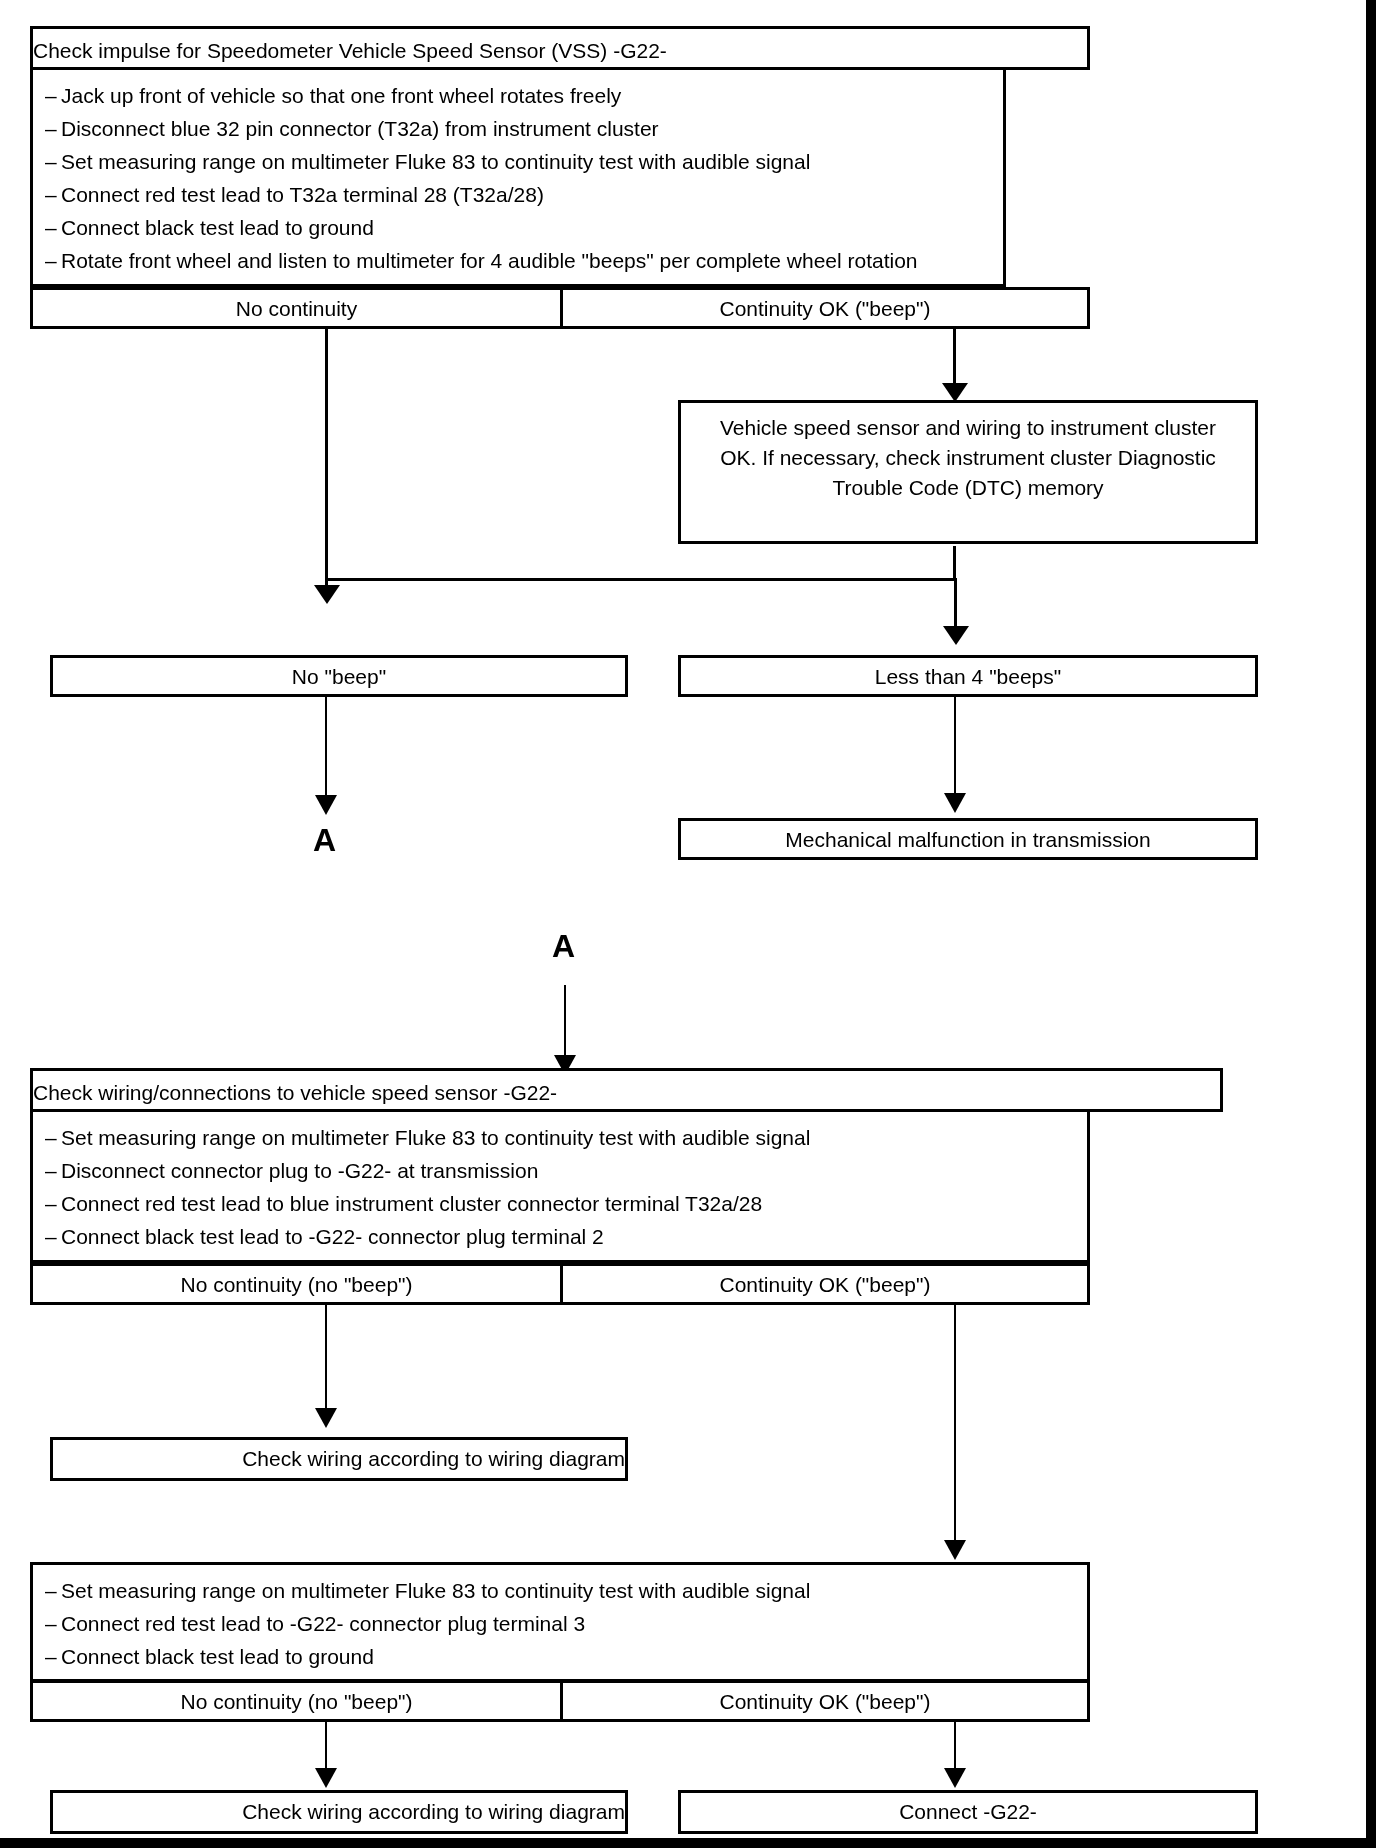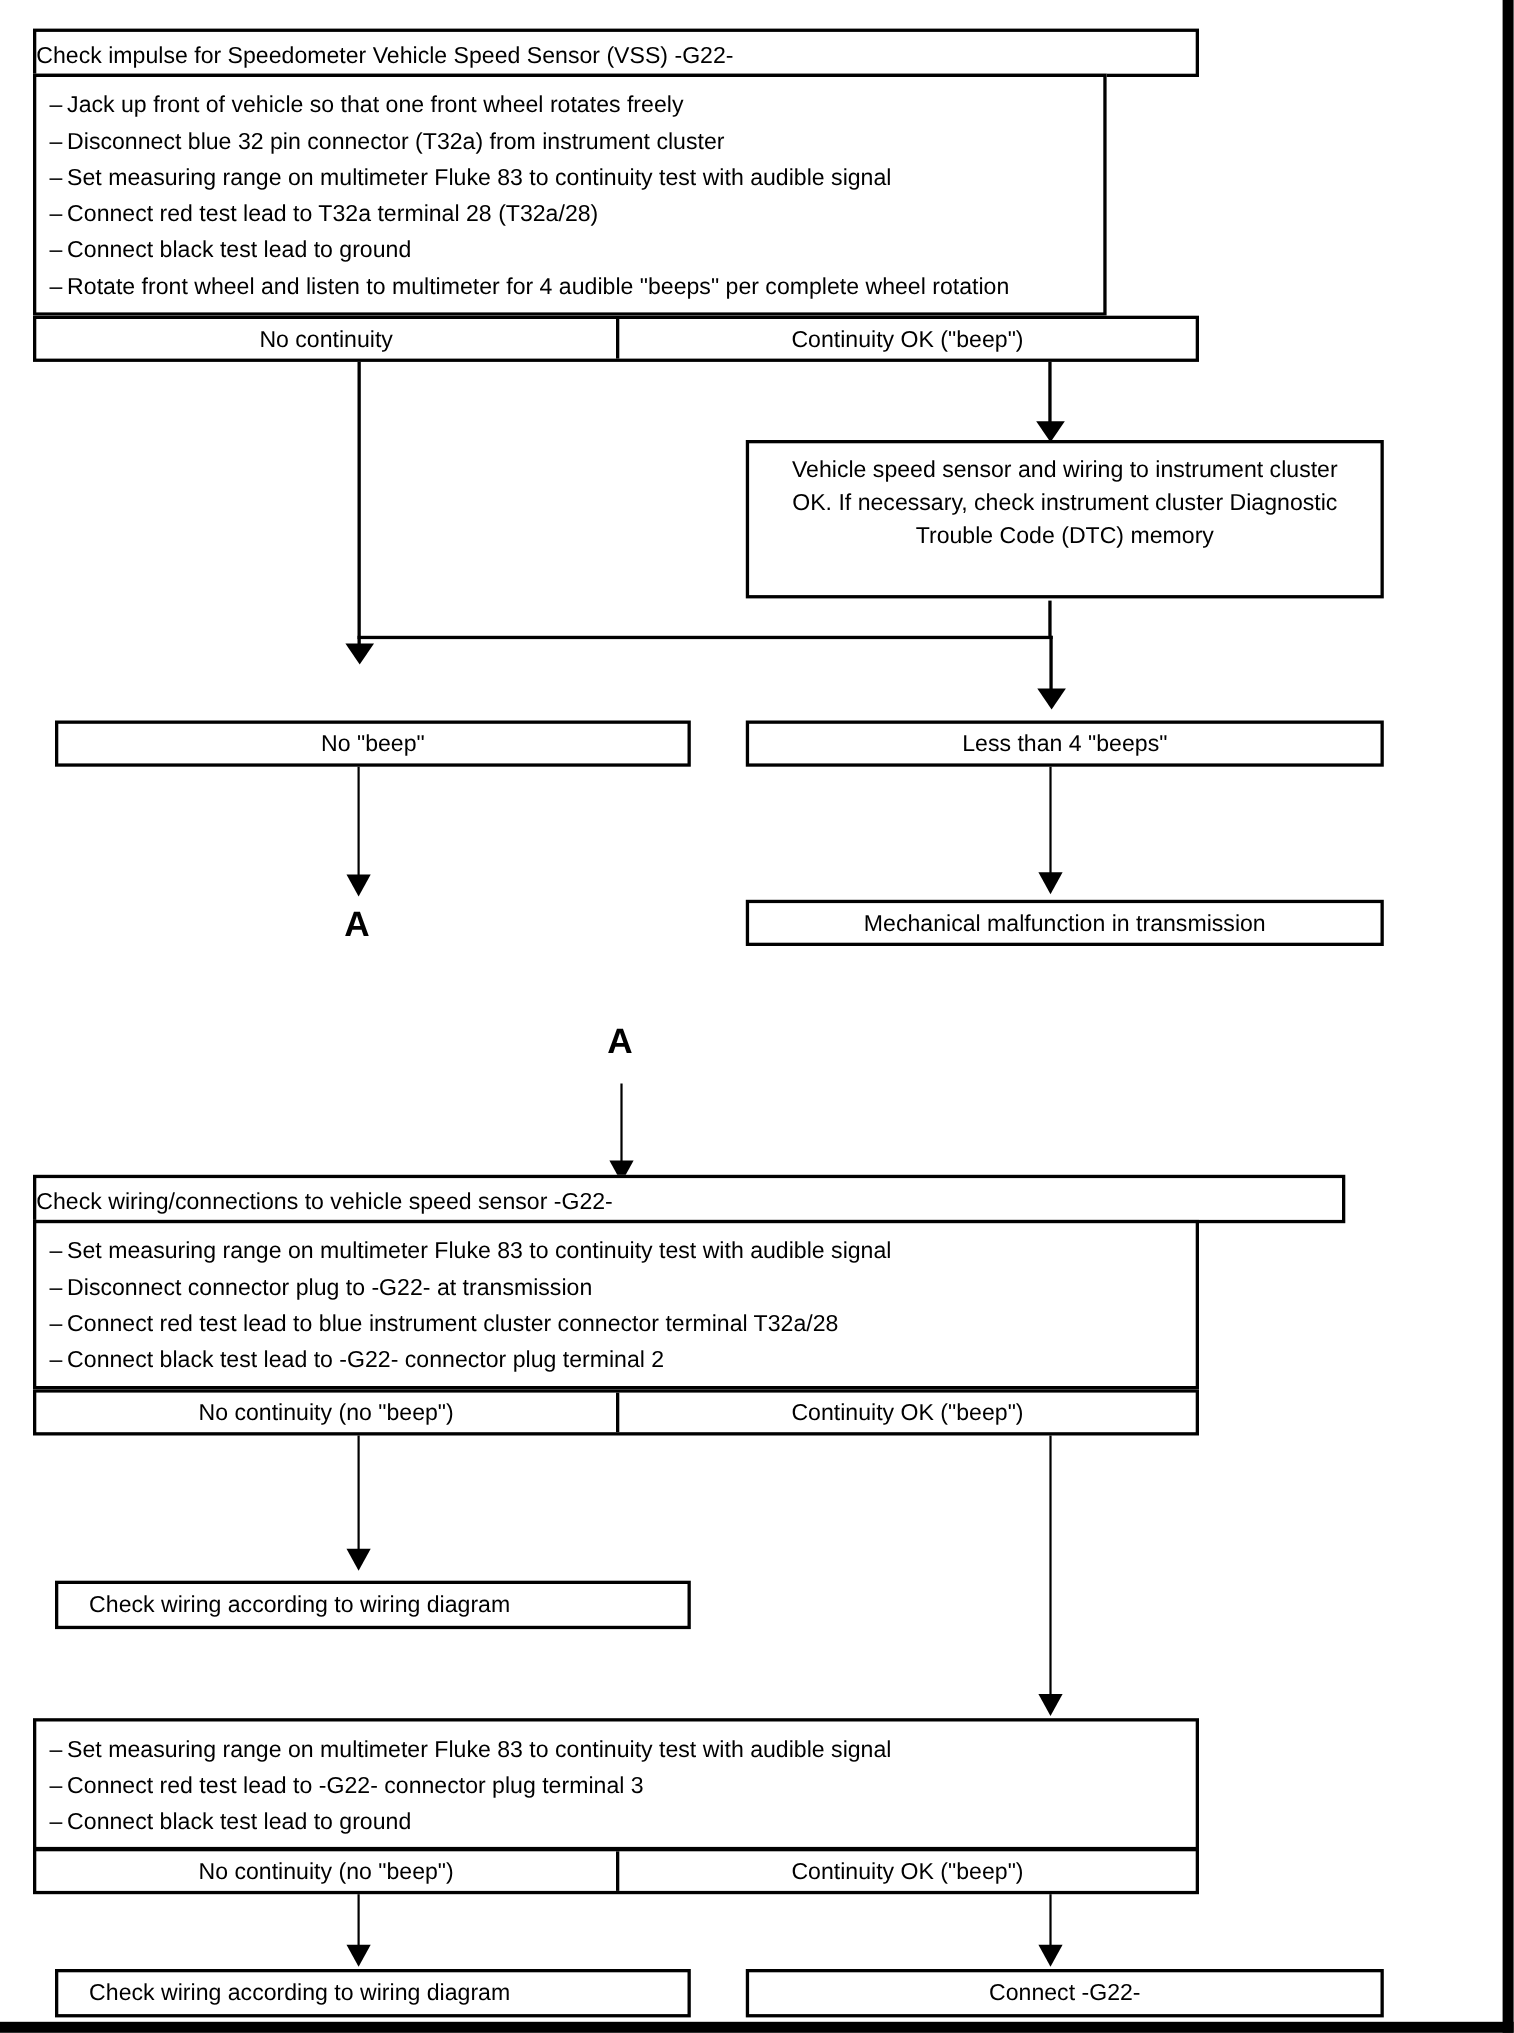--- a/index.html
+++ b/index.html
@@ -53,21 +53,21 @@
 
   .plain{
     position:absolute;
     border:3px solid #000;
     box-sizing:border-box;
     background:#fff;
     text-align:center;
     font-size:21px;
   }
   .plain.oneline{line-height:38px;}
-  .plain.left{text-align:left;}
+  .plain.left{text-align:right;}
 
   .para{
     position:absolute;
     border:3px solid #000;
     box-sizing:border-box;
     background:#fff;
     text-align:center;
     font-size:21px;
     line-height:30px;
     padding:10px 18px;

